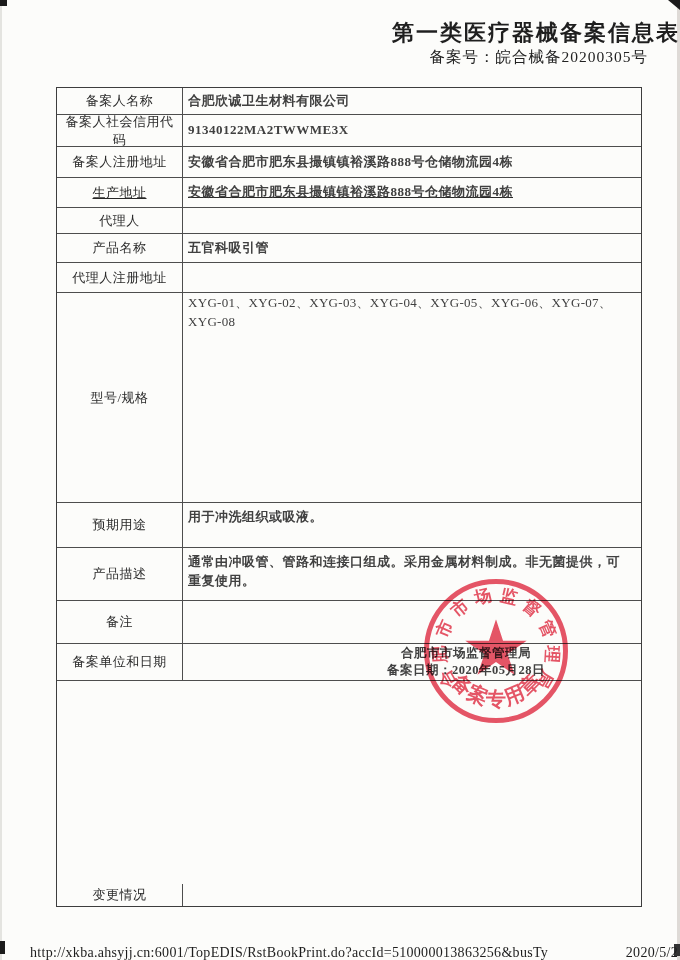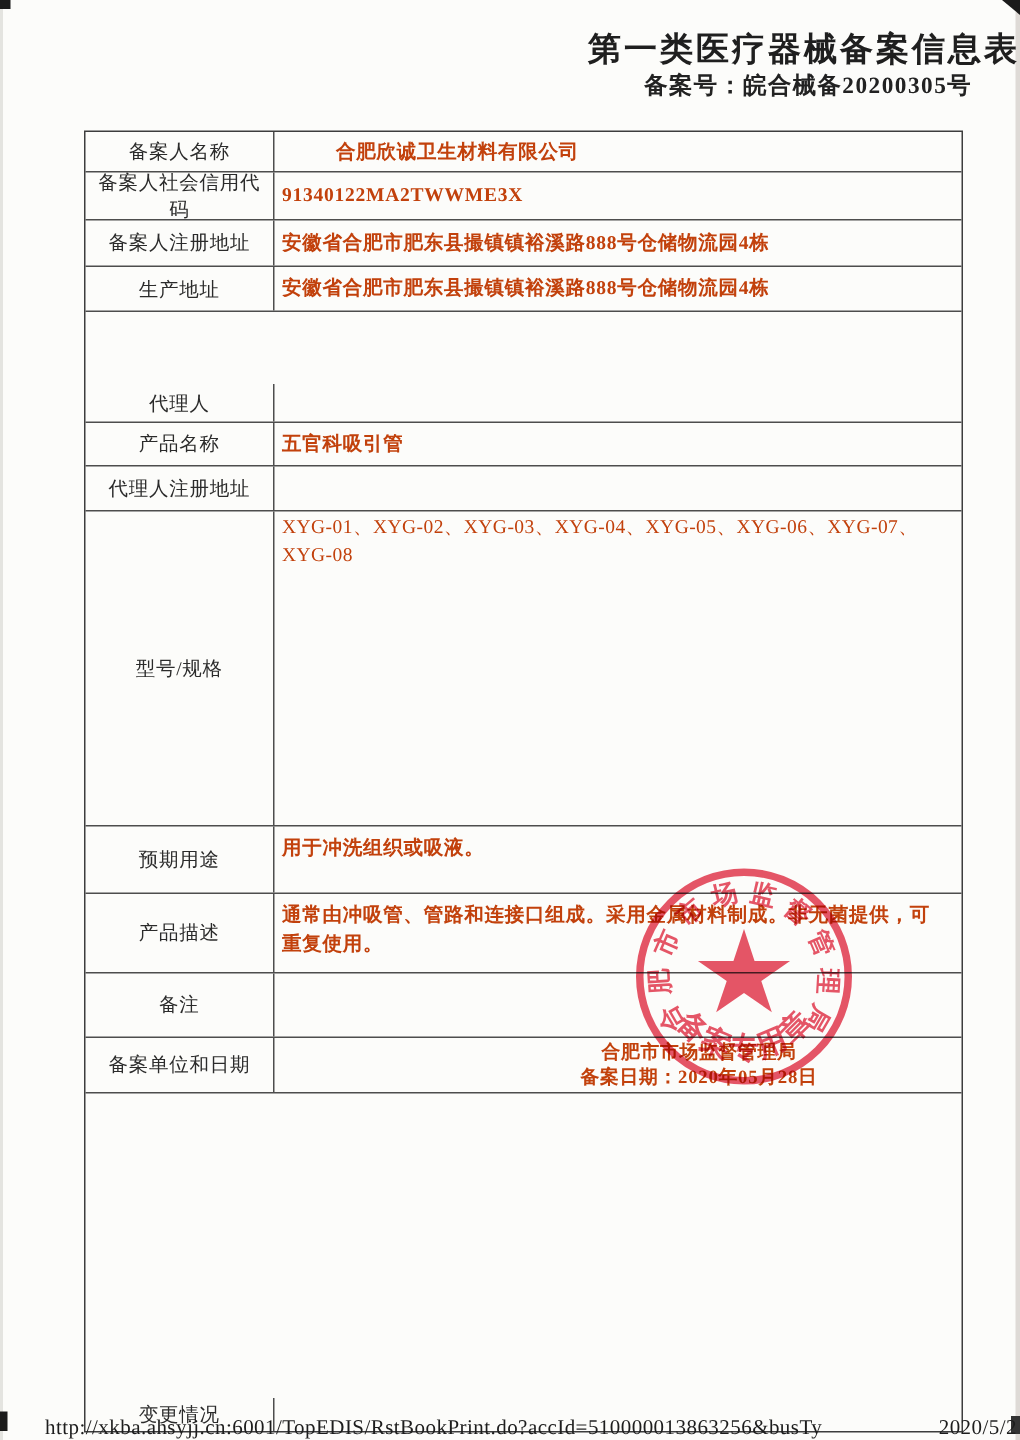--- a/index.html
+++ b/index.html
@@ -23,21 +23,21 @@
 
   
   .doc-title {
     position:absolute; top:18px; left:0; width:680px;
     text-align:right;
     font-size:22px; font-weight:700; letter-spacing:2px;
     color:#1f1f1f;
   }
   .filing-no {
     position:absolute; top:47px; right:32px;
-    font-size:15.5px; font-weight:700; letter-spacing:1px;
+    font-size:15.5px; font-weight:400; letter-spacing:1px;
     color:#222;
   }
 
   
   .form-table {
     position:absolute; left:56px; top:87px; width:586px;
     border:1px solid #3d3d3d;
     background:transparent;
   }
   .row { display:flex; border-bottom:1px solid #4d4d4d; }
@@ -48,29 +48,29 @@
     display:flex; align-items:center; justify-content:center;
     text-align:center;
     font-size:13px; font-weight:500; letter-spacing:0.5px;
     color:#2b2b2b;
     padding:2px 2px;
   }
   .cell.value {
     flex:1 1 auto;
     display:flex; align-items:center;
     font-size:13px; font-weight:600; letter-spacing:0.5px;
-    color:#c2410c;
+    color:#404040;
     padding:2px 8px 2px 5px;
     line-height:1.45;
   }
-  .r1  { height:27px;gap:36px; }
+  .r1  { height:27px; }
   .r2  { height:32px; }
   .r3  { height:31px; }
-  .r4  { height:30px; }
-  .r5  { height:26px;margin-top:48px; }
+  .r4  { height:30px;text-decoration:underline; }
+  .r5  { height:26px; }
   .r6  { height:30px; }
   .r7  { height:29px; }
   .r8  { height:210px; }
   .r9  { height:53px; }
   .r10 { height:45px; }
   .r11 { height:43px; }
   .r12 { height:37px; }
   .r13 { height:225px; }
   .r8 .cell.value { align-items:flex-start; padding-top:1px; font-weight:500; letter-spacing:0.3px; }
   .r9 .cell.value, .r10 .cell.value { align-items:flex-start; padding-top:5px; }

